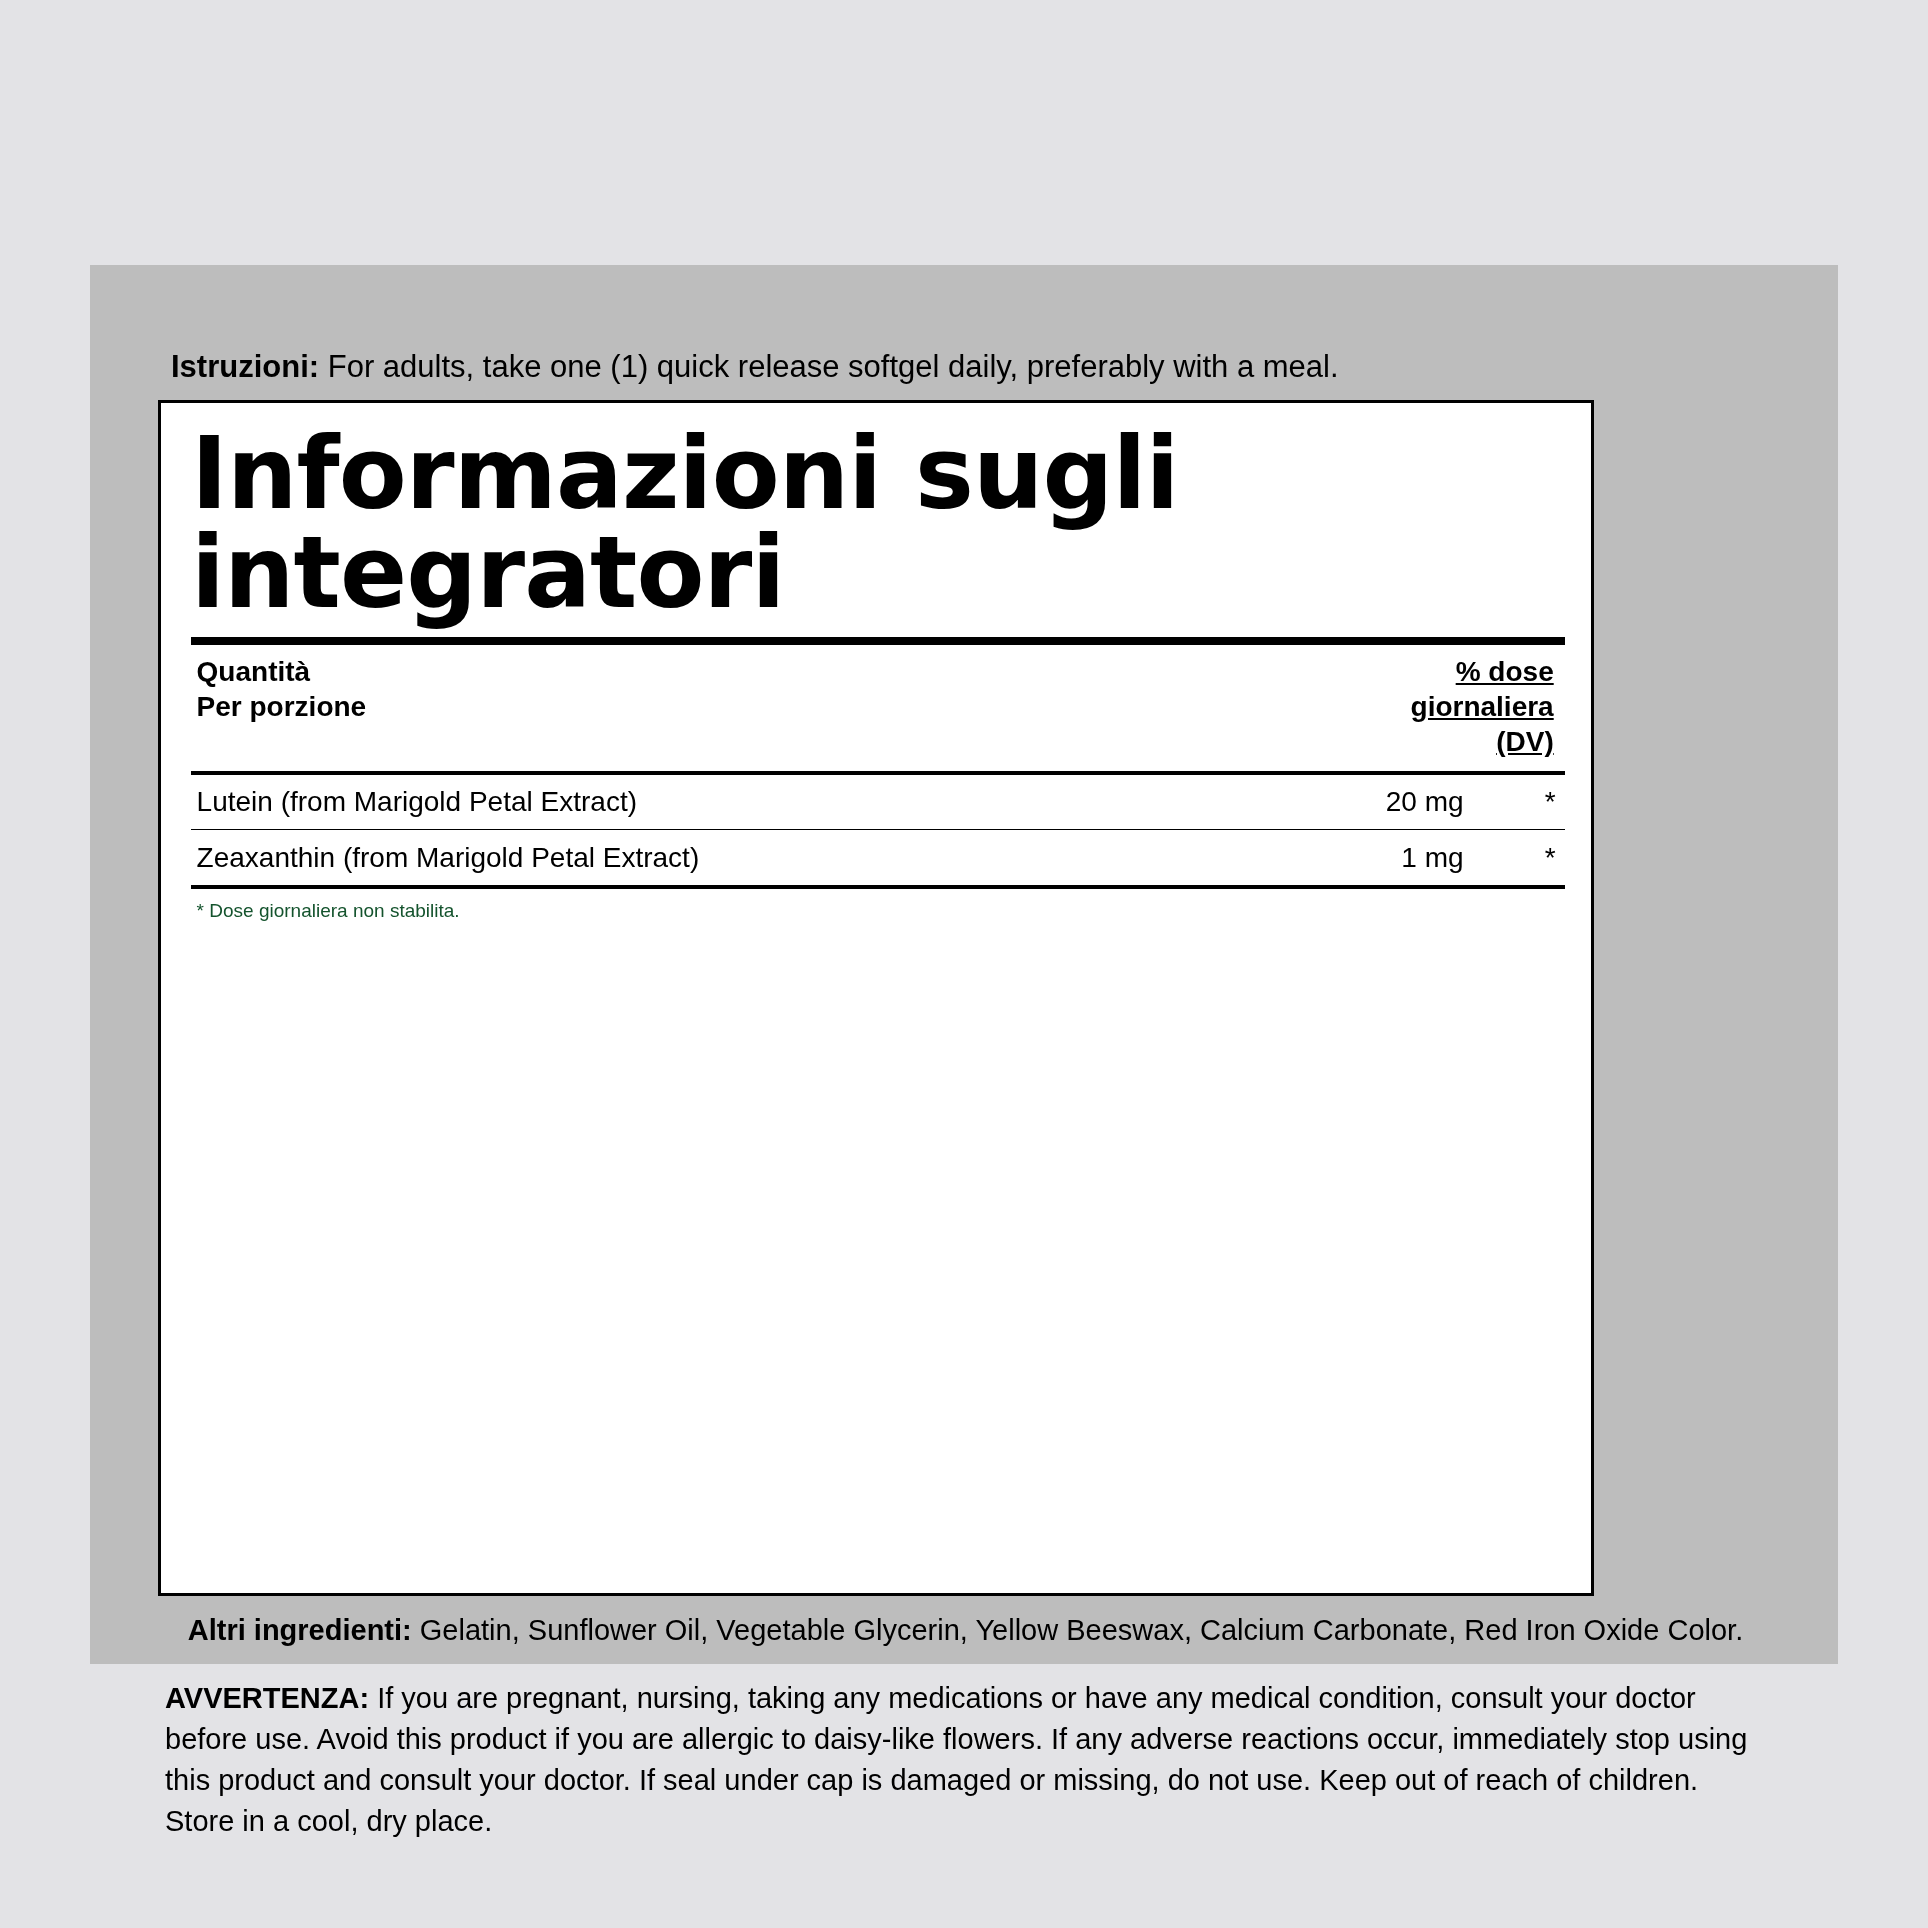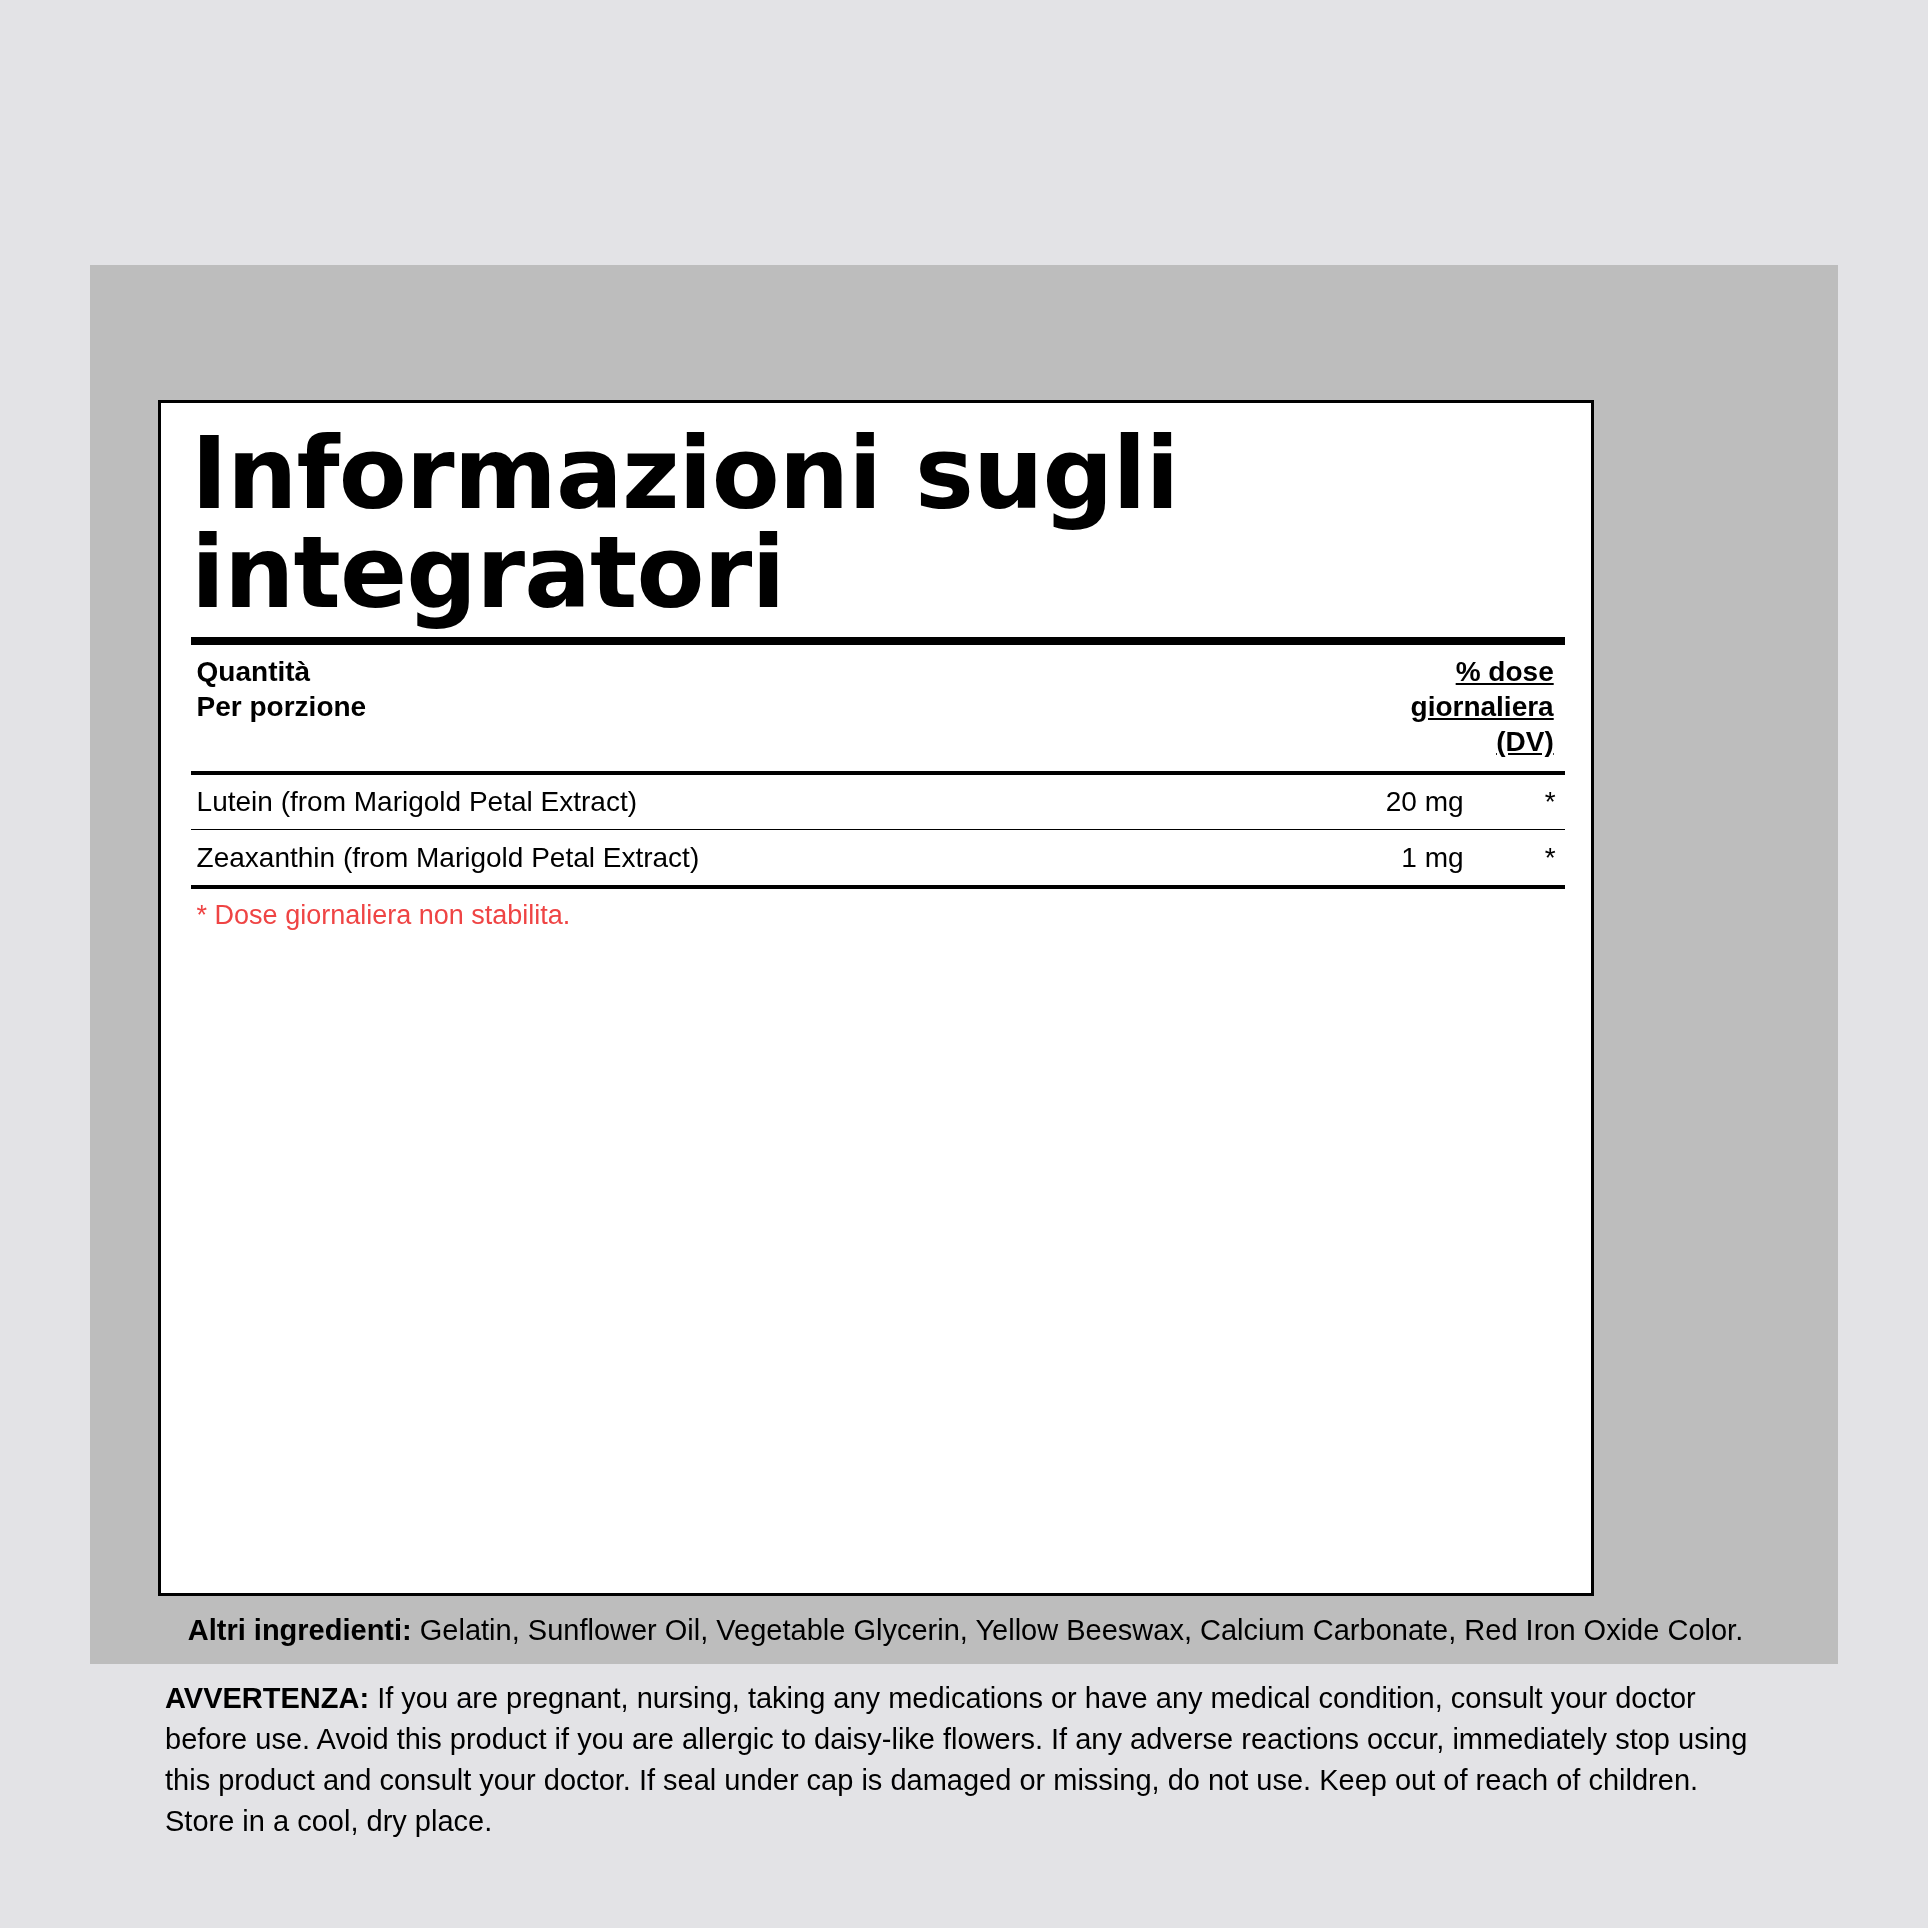--- a/index.html
+++ b/index.html
@@ -117,22 +117,22 @@
     text-align: right;
     padding-right: 26px;
   }
   .nutrient-row .dv {
     width: 66px;
     text-align: right;
     padding-right: 9.4px;
   }
 
   .footnote {
-    font-size: 27px;
-    color: #ef4444;
+    font-size: 19px;
+    color: #14532d;
     padding: 11.3px 0 0 5.6px;
   }
 
   .below-box {
     position: absolute;
     left: 75px;
     top: 1347px;
     width: 1601px;
     color: #000;
   }
@@ -148,20 +148,24 @@
     font-size: 29px;
     line-height: 1.42;
     margin-top: 28px;
   }
 </style>
 </head>
 <body>
 
 <div class="panel">
 
+  <div class="instructions">
+    <span class="lead">Istruzioni:</span>
+    <span>For adults, take one (1) quick release softgel daily, preferably with a meal.</span>
+  </div>
 
   <div class="label-box">
     <div class="label-inner">
 
       <div class="sf-title">Informazioni sugli integratori</div>
 
 
       <div class="rule-thick"></div>
 
       <div class="amt-head">

